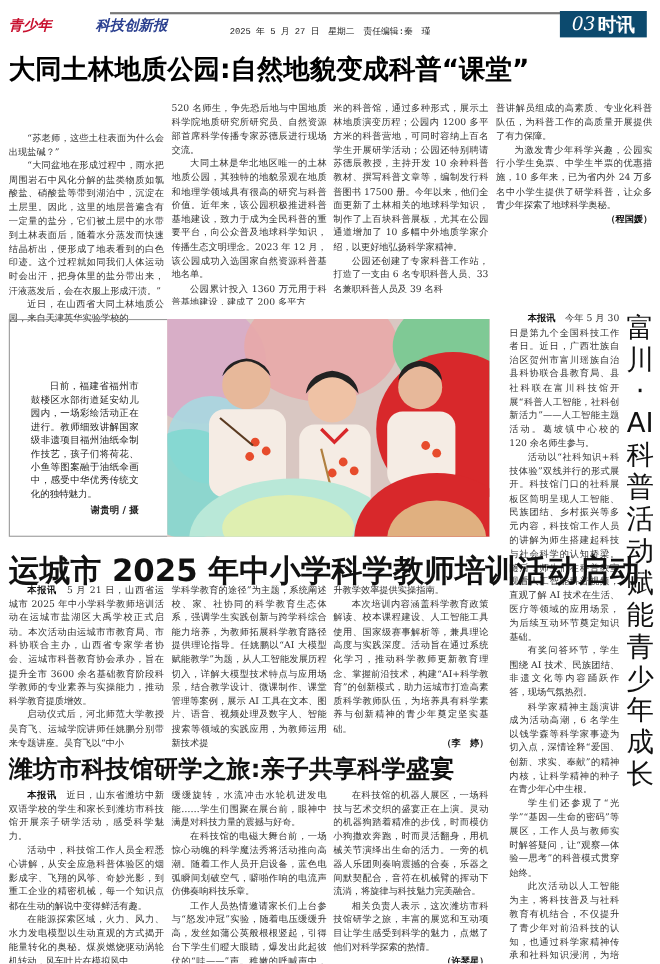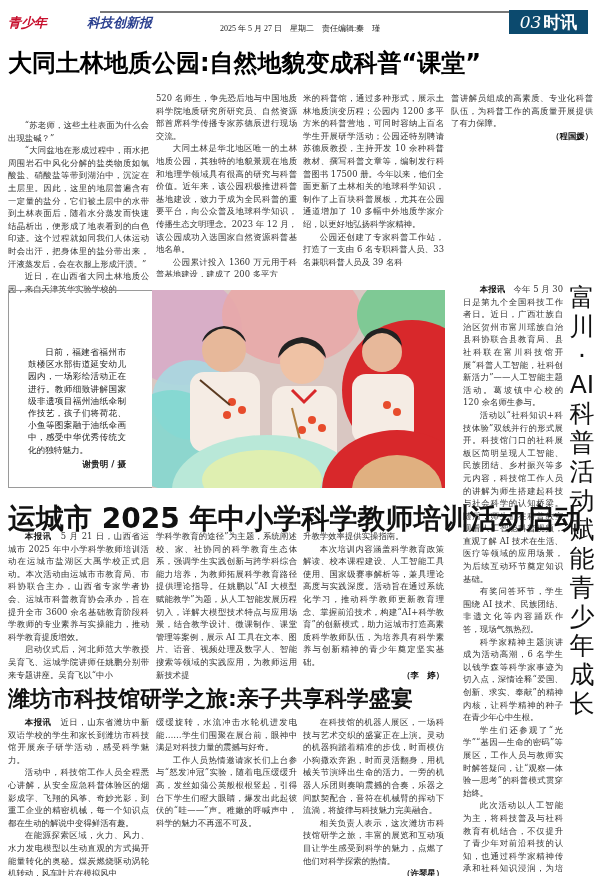--- a/index.html
+++ b/index.html
@@ -5,21 +5,21 @@
   * { box-sizing: border-box; margin: 0; padding: 0; }
   html, body { width: 600px; height: 876px; background: #ffffff; overflow: hidden; }
   body { position: relative; font-family: "DejaVu Serif", "Liberation Serif", serif; color: #222; }
 
   
   .masthead { position: absolute; left: 0; top: 0; width: 600px; height: 40px; }
   .mast-logo { position: absolute; left: 8px; top: 14px; font-family: "DejaVu Serif", serif; font-size: 13px; font-style: italic; font-weight: bold; letter-spacing: 0px; white-space: nowrap; }
   .mast-logo .red { color: #c8102e; }
   .mast-logo .blue { color: #2a3f8f; margin-left: 40px; }
   .mast-rule { position: absolute; left: 100px; right: 90px; top: 11px; height: 2px; background: #777; }
-  .mast-date { position: absolute; left: 150px; top: 23px; width: 300px; text-align: center; font-family: Liberation Serif, serif; font-size: 8px; color: #222; white-space: nowrap; }
+  .mast-date { position: absolute; left: 150px; top: 23px; width: 300px; text-align: center; font-family: Liberation Mono, monospace; font-size: 8px; color: #222; white-space: nowrap; }
   .mast-section { position: absolute; right: 12px; top: 10px; width: 79px; height: 24px; background: #0c4a6e; color: #fff; display: flex; align-items: center; justify-content: center; }
   .mast-section .num { font-family: "DejaVu Serif", serif; font-style: italic; font-size: 17px; }
   .mast-section .lbl { font-family: "DejaVu Sans", sans-serif; font-weight: bold; font-size: 17px; margin-left: 2px; }
 
   
   .headline1 { position: absolute; left: 8px; top: 47px; width: 590px; font-family: "DejaVu Sans", sans-serif; font-weight: bold; font-size: 24px; letter-spacing: 0px; color: #000000; white-space: nowrap; }
   .headline2 { position: absolute; left: 8px; top: 500px; font-family: "DejaVu Sans", sans-serif; font-size: 28px; color: #111; white-space: nowrap; }
   .headline3 { position: absolute; left: 8px; top: 684px; font-family: "DejaVu Sans", sans-serif; font-size: 22px; color: #111; white-space: nowrap; }
 
   
@@ -66,20 +66,21 @@
   <p class="noindent">520 名师生，争先恐后地与中国地质科学院地质研究所研究员、自然资源部首席科学传播专家苏德辰进行现场交流。</p>
   <p>大同土林是华北地区唯一的土林地质公园，其独特的地貌景观在地质和地理学领域具有很高的研究与科普价值。近年来，该公园积极推进科普基地建设，致力于成为全民科普的重要平台，向公众普及地球科学知识，传播生态文明理念。2023 年 12 月，该公园成功入选国家自然资源科普基地名单。</p>
   <p>公园累计投入 1360 万元用于科普基地建设，建成了 200 多平方</p>
 </div>
 <div class="col" style="left:303px; top:92px; width:141px; height:185px;">
   <p class="noindent">米的科普馆，通过多种形式，展示土林地质演变历程；公园内 1200 多平方米的科普营地，可同时容纳上百名学生开展研学活动；公园还特别聘请苏德辰教授，主持开发 10 余种科普教材、撰写科普文章等，编制发行科普图书 17500 册。今年以来，他们全面更新了土林相关的地球科学知识，制作了上百块科普展板，尤其在公园通道增加了 10 多幅中外地质学家介绍，以更好地弘扬科学家精神。</p>
   <p>公园还创建了专家科普工作站，打造了一支由 6 名专职科普人员、33 名兼职科普人员及 39 名科</p>
 </div>
 <div class="col" style="left:451px; top:92px; width:142px; height:185px;">
   <p class="noindent">普讲解员组成的高素质、专业化科普队伍，为科普工作的高质量开展提供了有力保障。</p>
+  <p>为激发青少年科学兴趣，公园实行小学生免票、中学生半票的优惠措施，10 多年来，已为省内外 24 万多名中小学生提供了研学科普，让众多青少年探索了地球科学奥秘。</p>
   <span class="byline">（程国媛）</span>
 </div>
 
 <div class="photo-frame"></div>
 <div class="photo-caption">
   <p>日前，福建省福州市鼓楼区水部街道延安幼儿园内，一场彩绘活动正在进行。教师细致讲解国家级非遗项目福州油纸伞制作技艺，孩子们将荷花、小鱼等图案融于油纸伞画中，感受中华优秀传统文化的独特魅力。</p>
   <span class="photo-credit">谢贵明 / 摄</span>
 </div>
 <div class="photo" title="三名穿着白色中式服装的儿童手持毛笔在彩色油纸伞前绘画">
   <svg width="293" height="198" viewBox="0 0 293 198">
@@ -165,19 +166,20 @@
 </div>
 
 <h2 class="headline3">潍坊市科技馆研学之旅:亲子共享科学盛宴</h2>
 <div class="col" style="left:8px; top:716px; width:141px; height:160px;">
   <p><span class="lead">本报讯</span>　<span>近日，山东省潍坊中新双语学校的学生和家长到潍坊市科技馆开展亲子研学活动，感受科学魅力。</span></p>
   <p>活动中，科技馆工作人员全程悉心讲解，从安全应急科普体验区的烟影成字、飞翔的风筝、奇妙光影，到重工企业的精密机械，每一个知识点都在生动的解说中变得鲜活有趣。</p>
   <p>在能源探索区域，火力、风力、水力发电模型以生动直观的方式揭开能量转化的奥秘。煤炭燃烧驱动涡轮机转动，风车叶片在模拟风中</p>
 </div>
 <div class="col" style="left:156px; top:716px; width:141px; height:160px;">
   <p class="noindent">缓缓旋转，水流冲击水轮机进发电能……学生们围聚在展台前，眼神中满是对科技力量的震撼与好奇。</p>
+  <p>在科技馆的电磁大舞台前，一场惊心动魄的科学魔法秀将活动推向高潮。随着工作人员开启设备，蓝色电弧瞬间划破空气，噼啪作响的电流声仿佛奏响科技乐章。</p>
   <p>工作人员热情邀请家长们上台参与“怒发冲冠”实验，随着电压缓缓升高，发丝如蒲公英般根根竖起，引得台下学生们瞪大眼睛，爆发出此起彼伏的“哇——”声。稚嫩的呼喊声中，科学的魅力不再遥不可及。</p>
 </div>
 <div class="col" style="left:303px; top:716px; width:141px; height:160px;">
   <p>在科技馆的机器人展区，一场科技与艺术交织的盛宴正在上演。灵动的机器狗踏着精准的步伐，时而模仿小狗撒欢奔跑，时而灵活翻身，用机械关节演绎出生命的活力。一旁的机器人乐团则奏响震撼的合奏，乐器之间默契配合，音符在机械臂的挥动下流淌，将旋律与科技魅力完美融合。</p>
   <p>相关负责人表示，这次潍坊市科技馆研学之旅，丰富的展览和互动项目让学生感受到科学的魅力，点燃了他们对科学探索的热情。</p>
   <span class="byline">（许琴星）</span>
 </div>
 
 </body></html>

